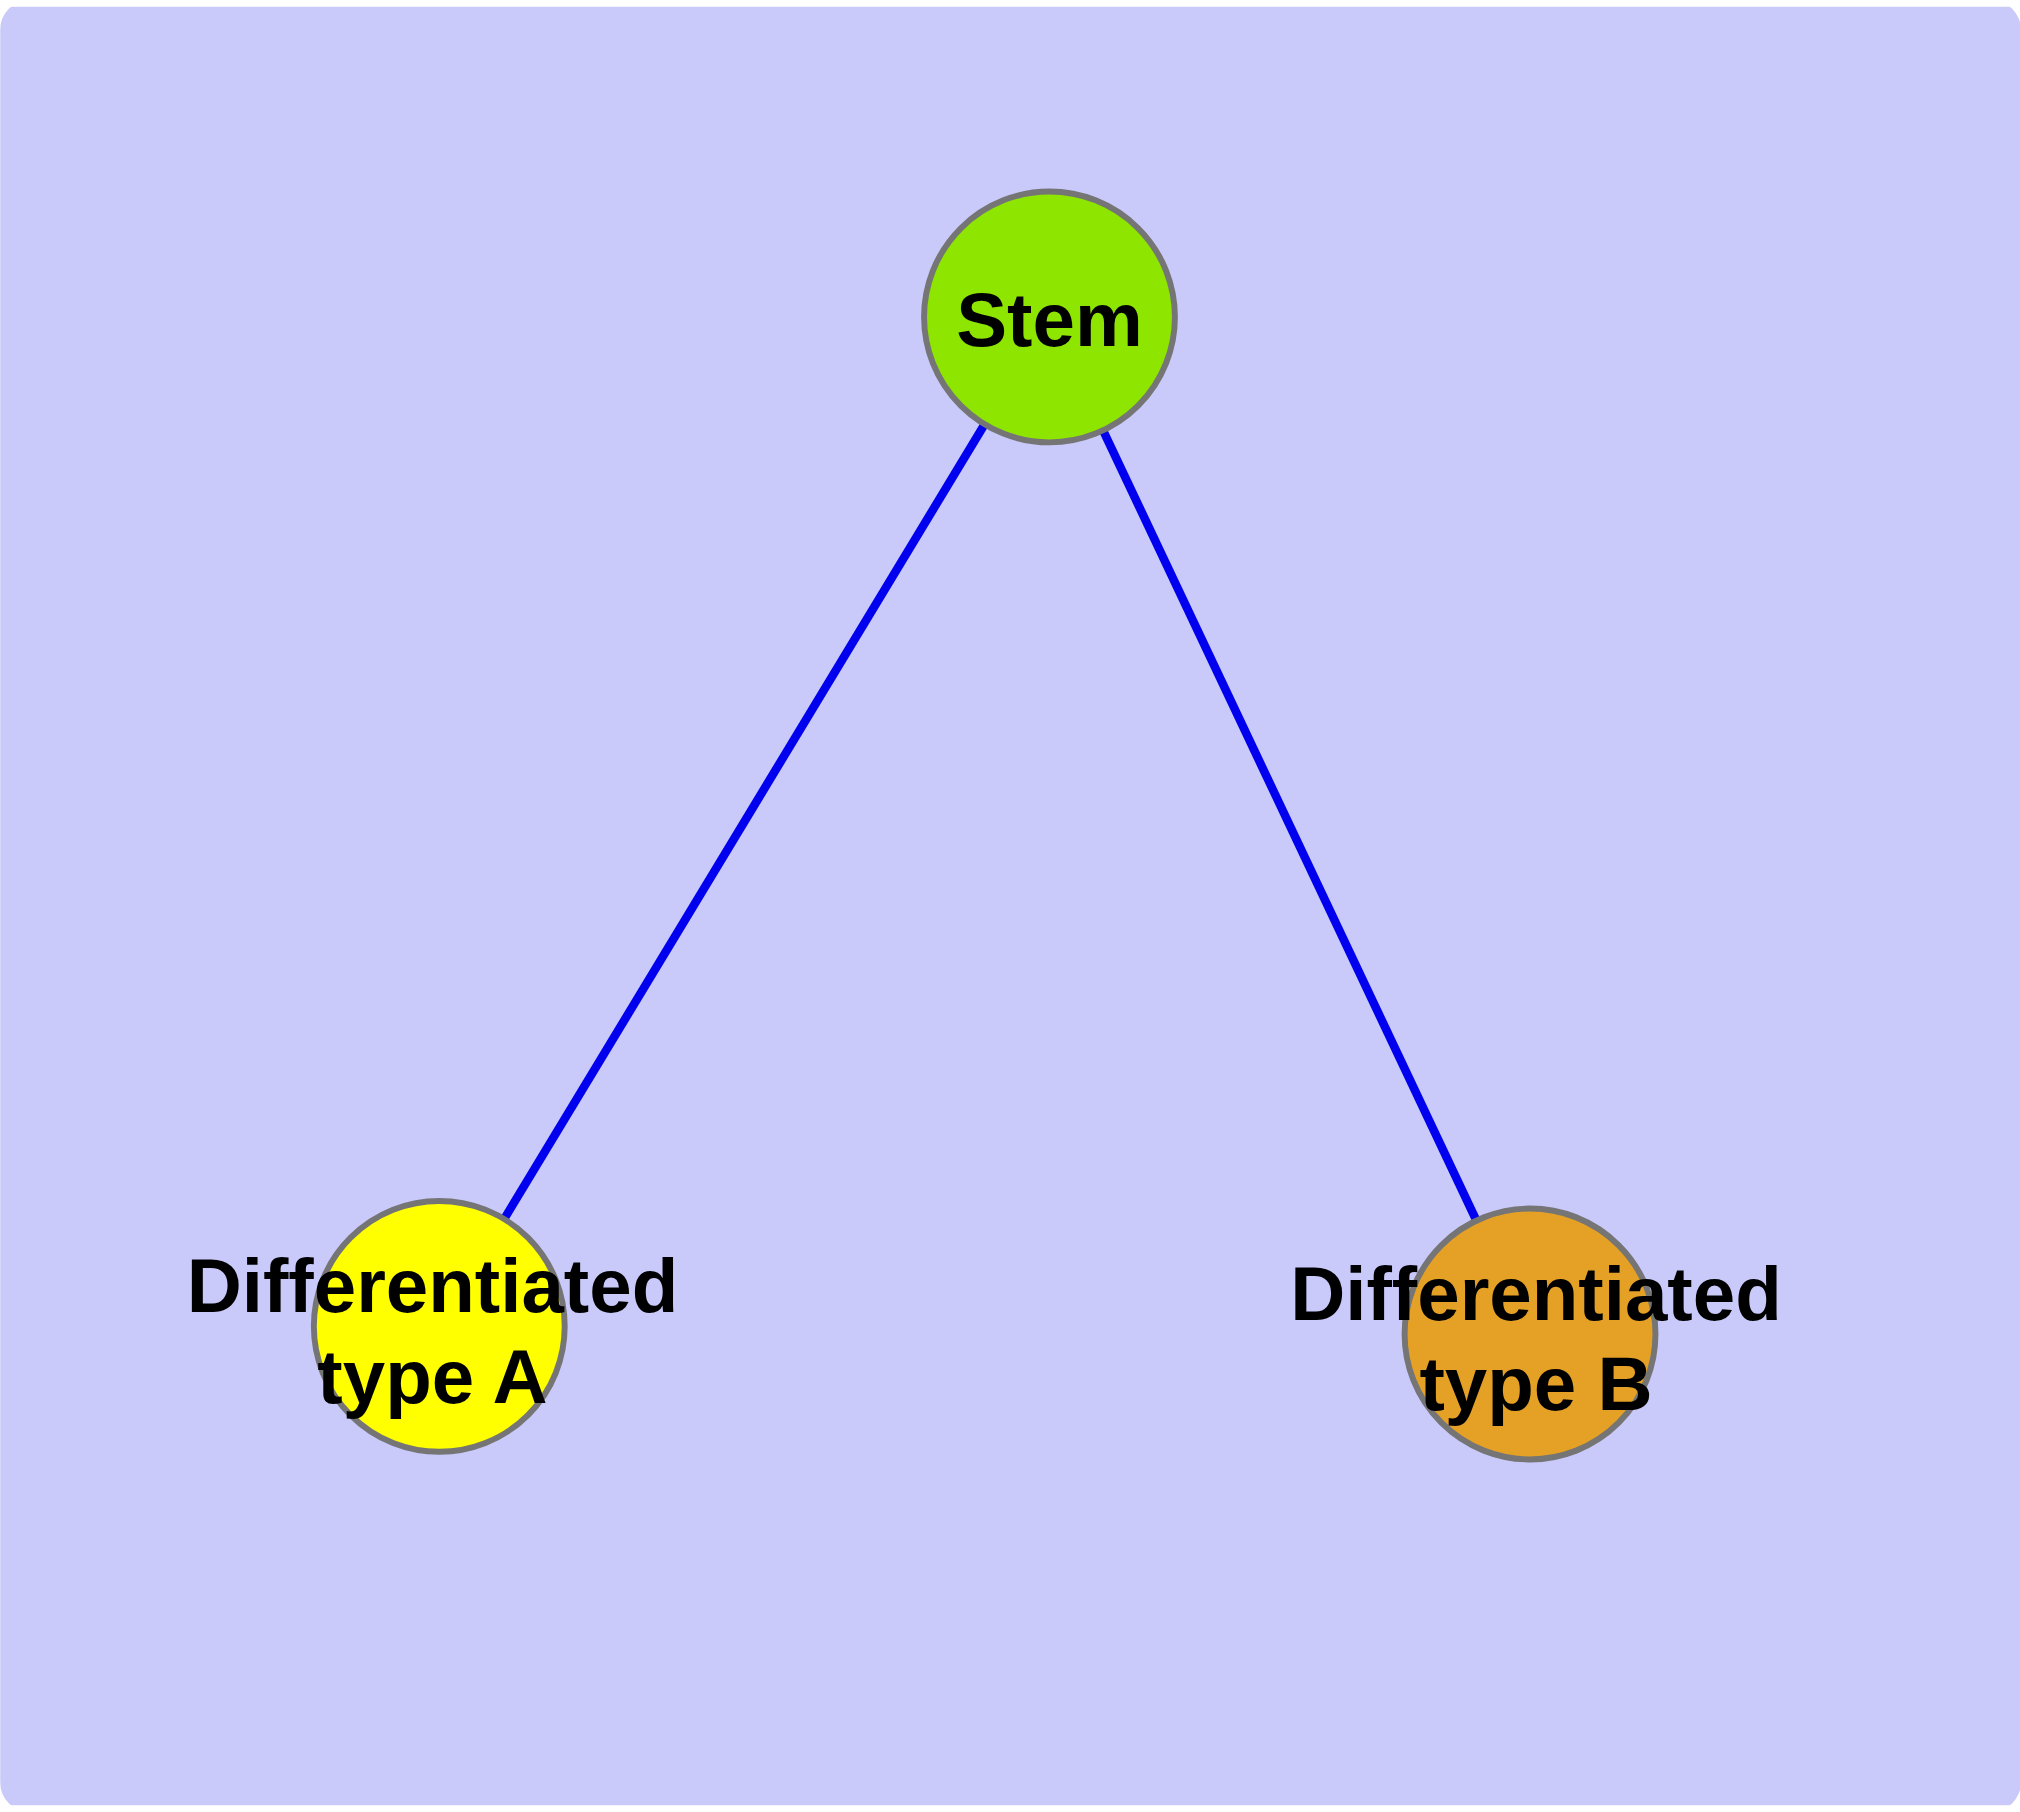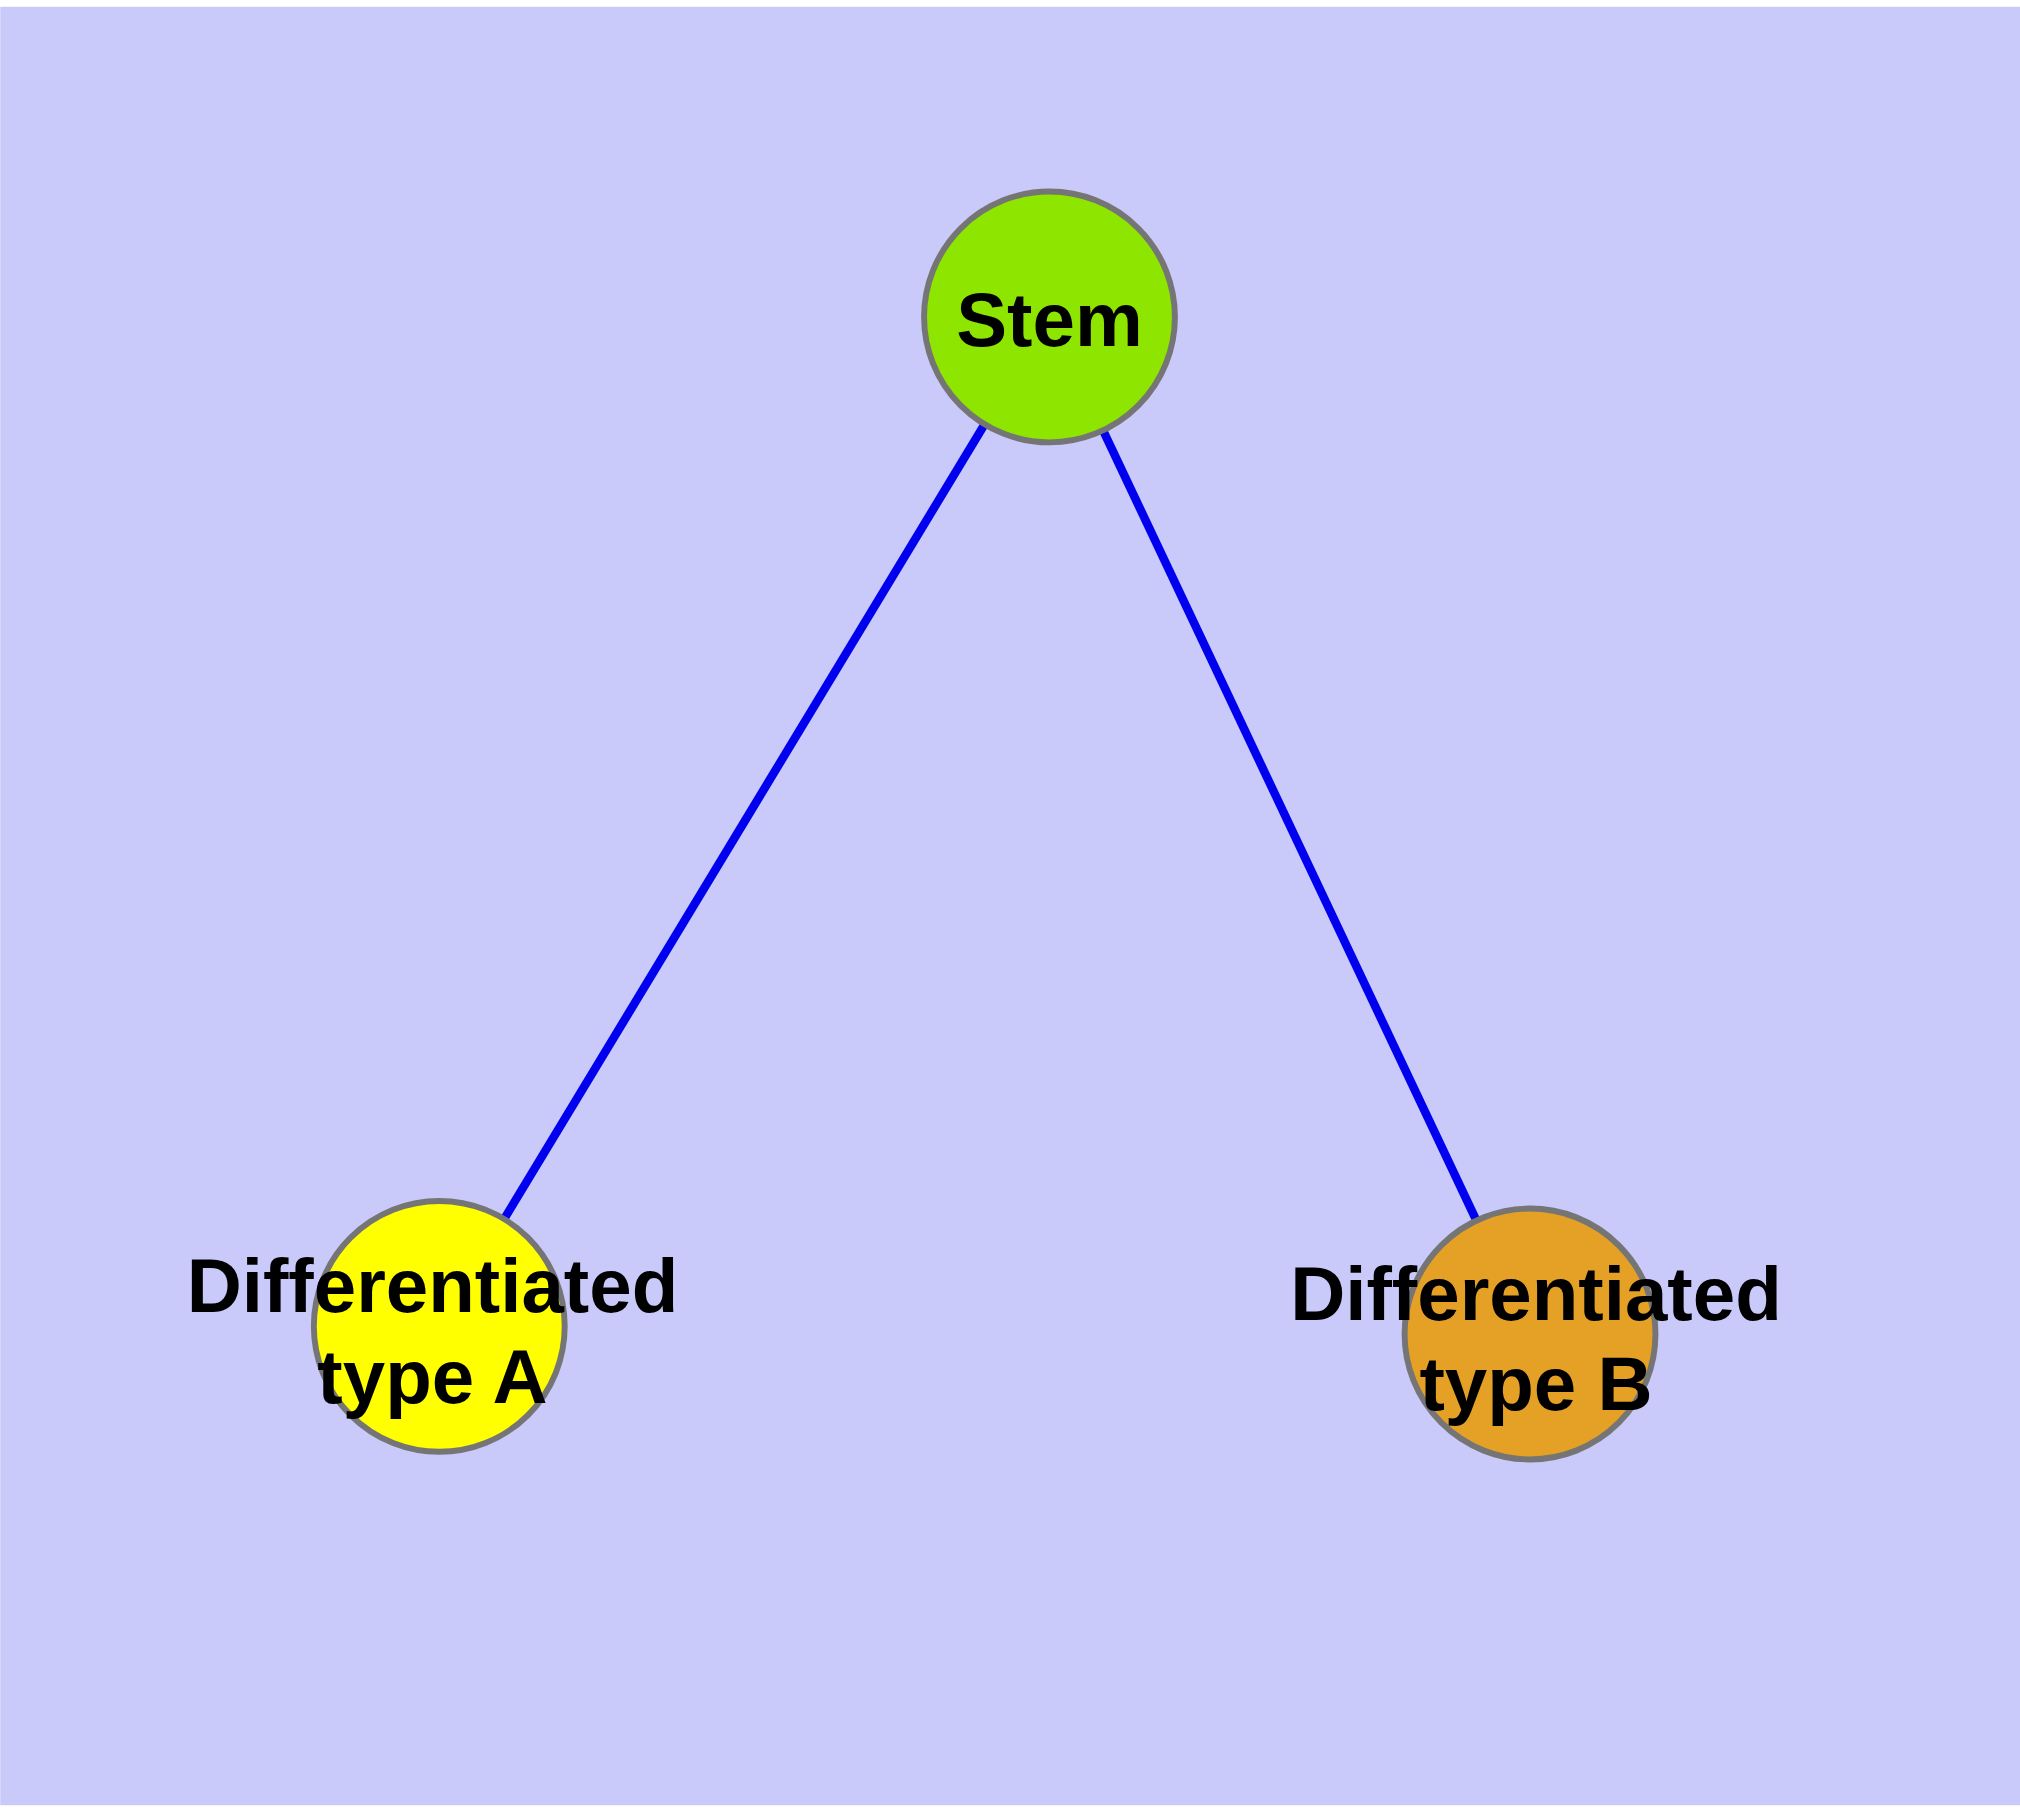--- a/index.html
+++ b/index.html
@@ -6,20 +6,21 @@
     margin: 0;
     padding: 0;
     background: #ffffff;
   }
   .stage {
     position: relative;
     width: 2021px;
     height: 1812px;
     background: #ffffff;
     overflow: hidden;
+    border-radius: 30px;
   }
   .stage svg {
     position: absolute;
     inset: 0;
     display: block;
   }
   .node-label {
     font-family: "Liberation Sans", sans-serif;
     font-weight: bold;
     font-size: 90px;

